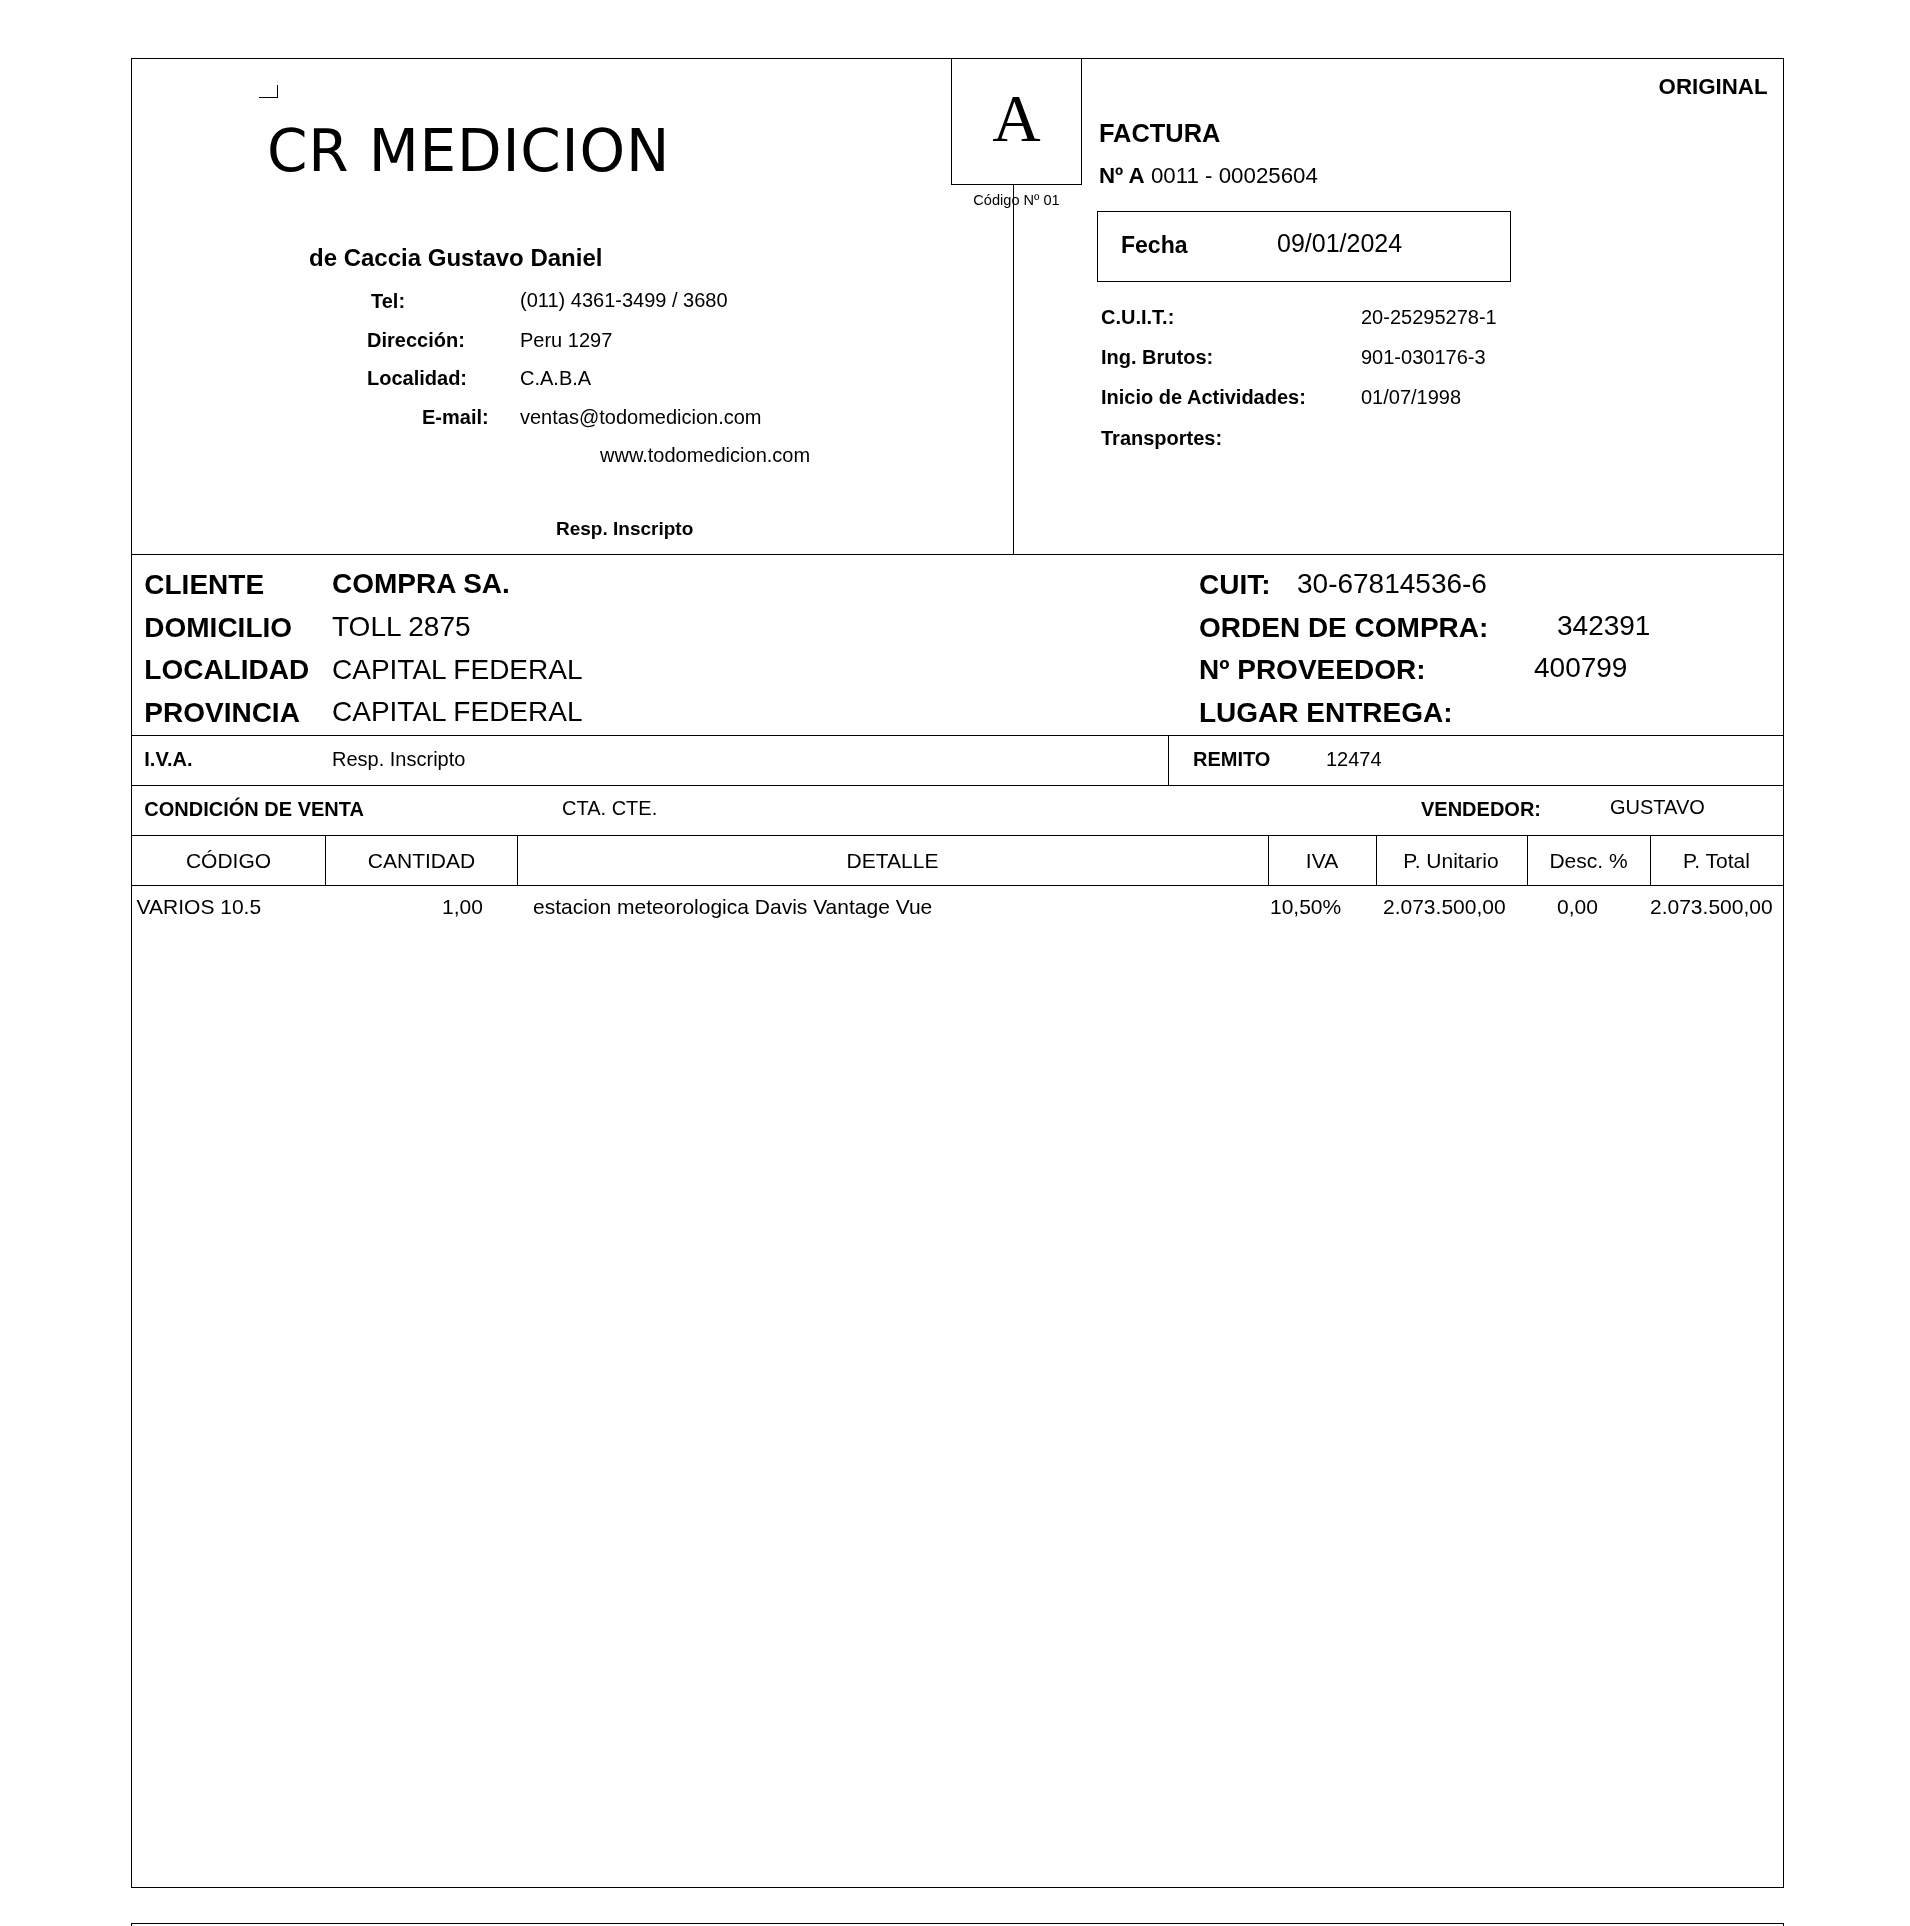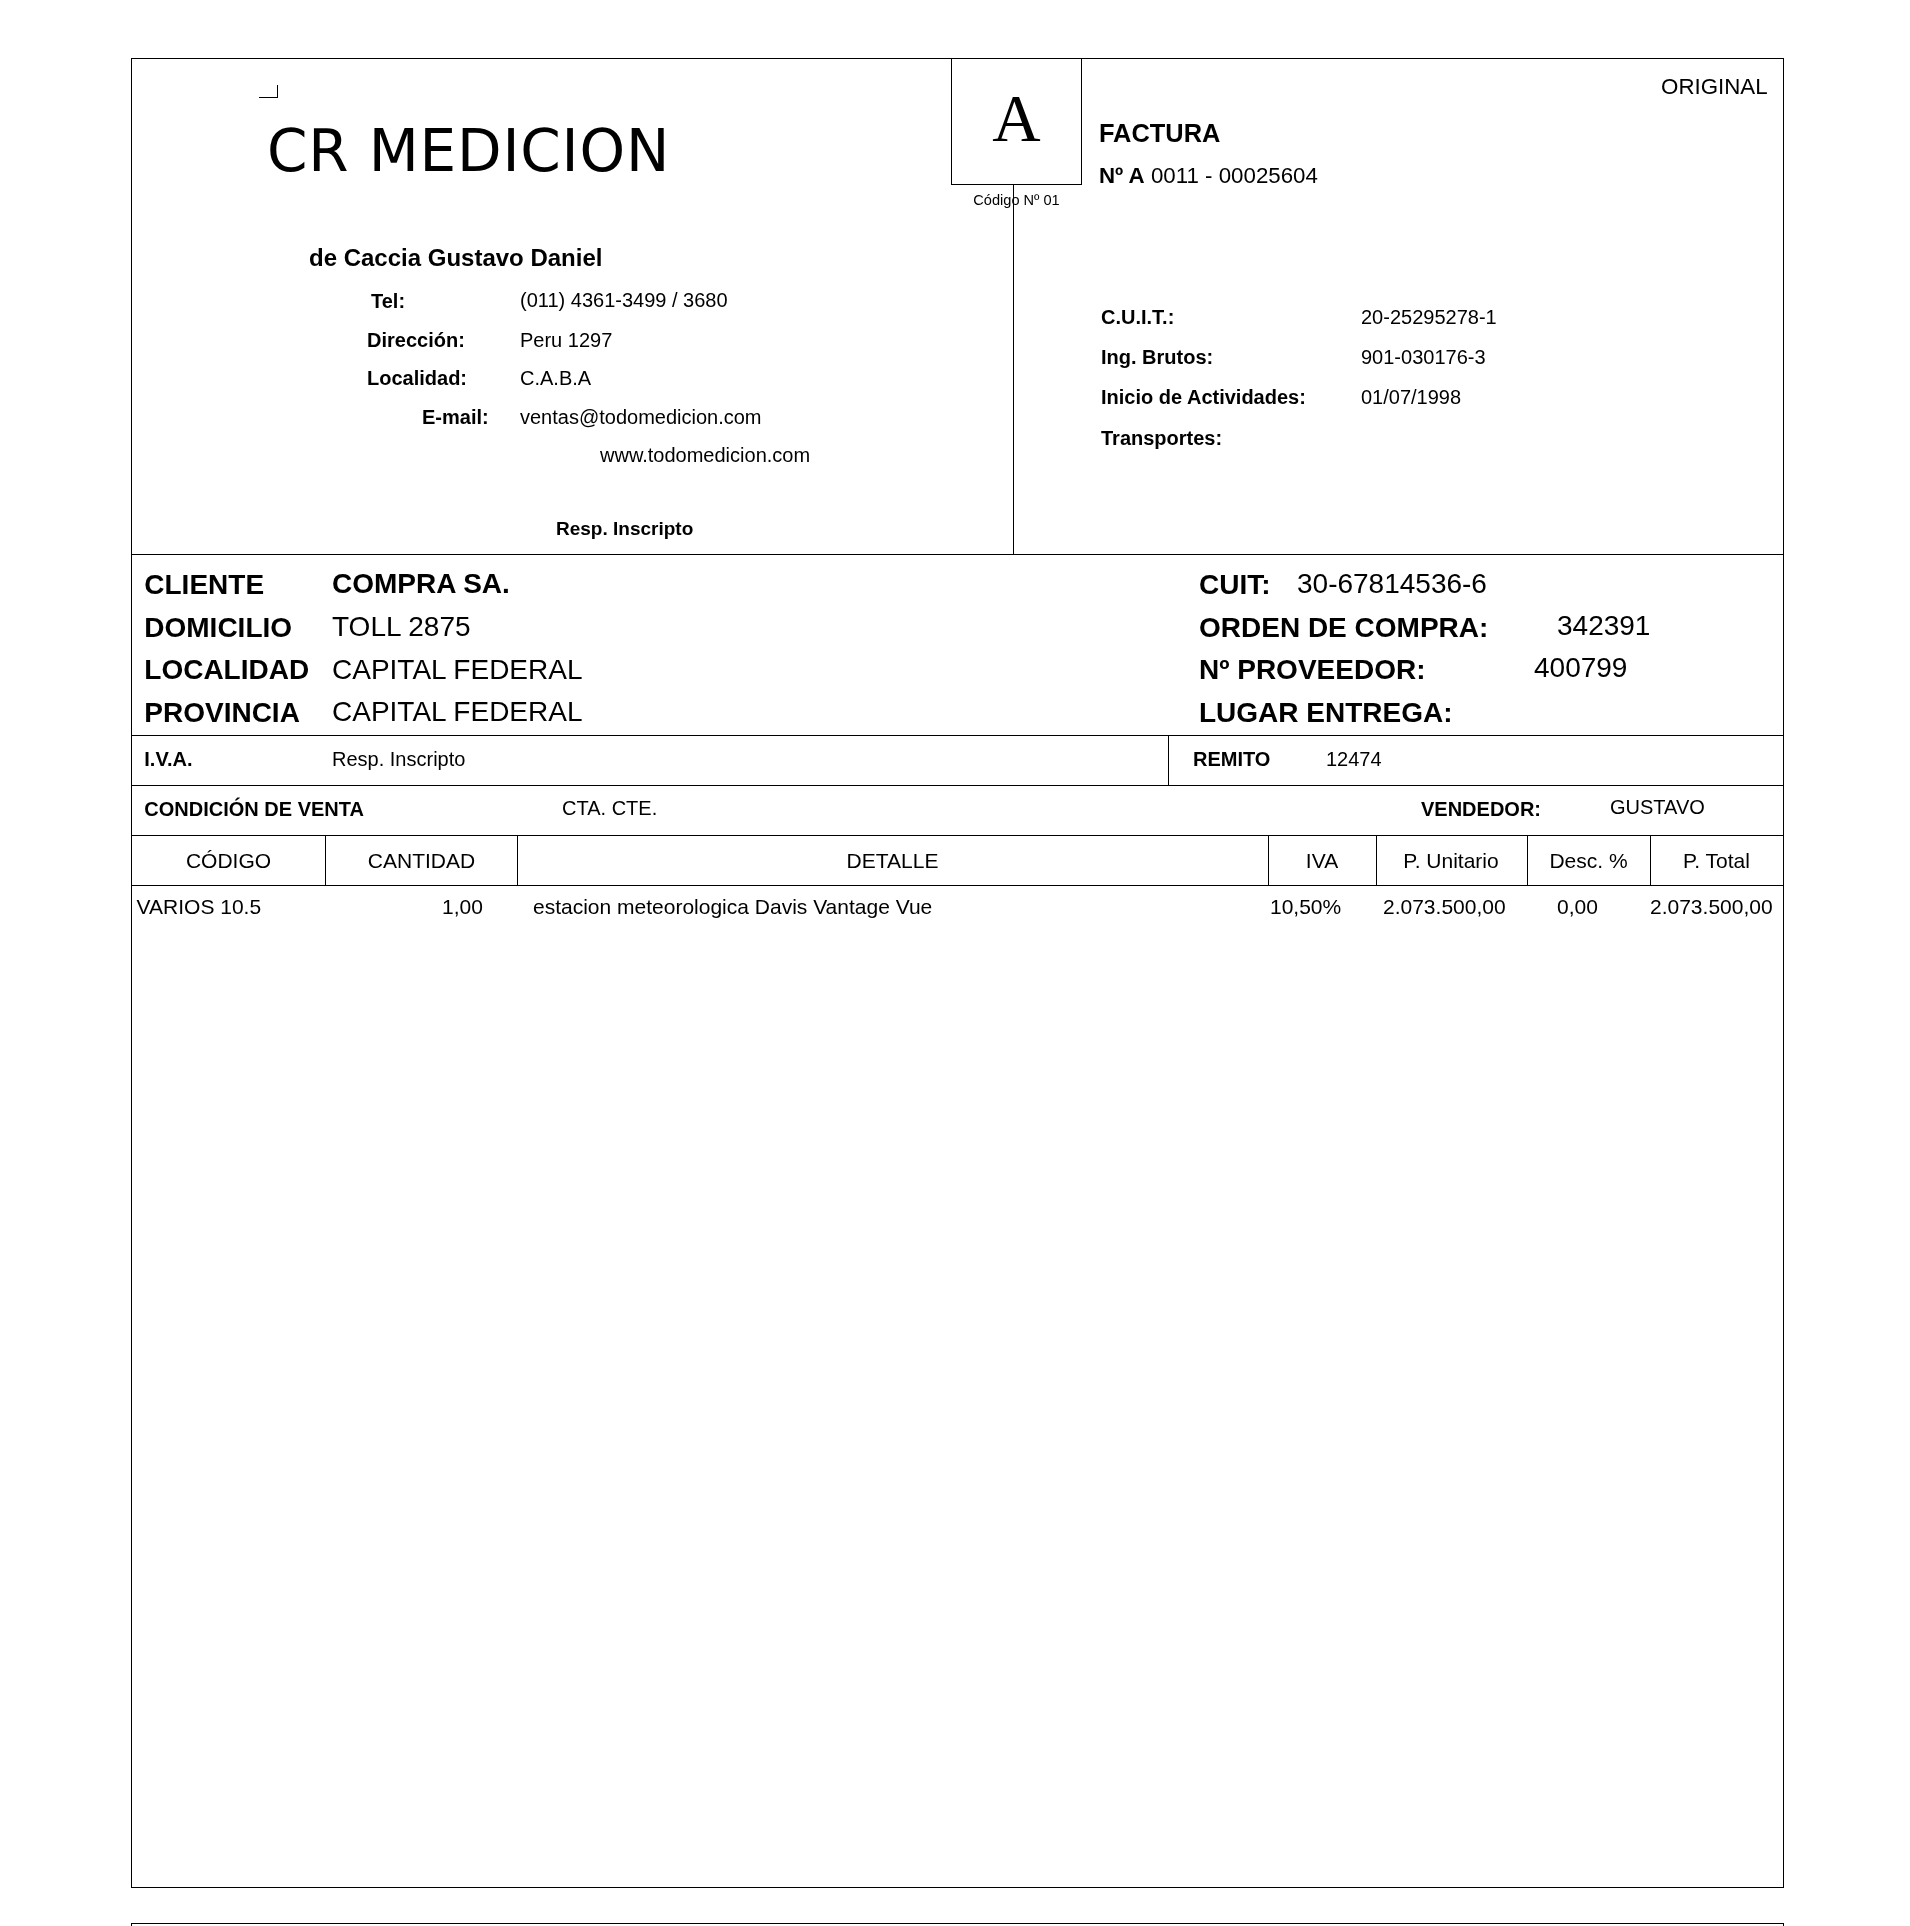--- a/index.html
+++ b/index.html
@@ -121,21 +121,21 @@
     left: 882px;
     top: 0;
     right: 0;
     height: 100%;
   }
   .original {
     position: absolute;
     right: 15.4px;
     top: 15.4px;
     font-size: 22.3px;
-    font-weight: normal;
+    font-weight: bold;
   }
   .factura-ttl {
     position: absolute;
     left: 85px;
     top: 60px;
     font-size: 25.4px;
     font-weight: bold;
   }
   .factura-num {
     position: absolute;
@@ -285,20 +285,24 @@
       <div class="codigo">Código Nº 01</div>
 
       <div class="header-right">
         <div class="original">ORIGINAL</div>
         <div class="factura-ttl">FACTURA</div>
         <div class="factura-num">
           <b>Nº A</b>
           <span>0011 - 00025604</span>
         </div>
 
+        <div class="fecha-box">
+          <div class="fecha-lbl">Fecha</div>
+          <div class="fecha-val">09/01/2024</div>
+        </div>
 
         <div class="lbl" style="left:87px; top:247px;">C.U.I.T.:</div>
         <div class="val" style="left:347px; top:247px;">20-25295278-1</div>
 
         <div class="lbl" style="left:87px; top:287px;">Ing. Brutos:</div>
         <div class="val" style="left:347px; top:287px;">901-030176-3</div>
 
         <div class="lbl" style="left:87px; top:327px;">Inicio de Actividades:</div>
         <div class="val" style="left:347px; top:327px;">01/07/1998</div>
 

